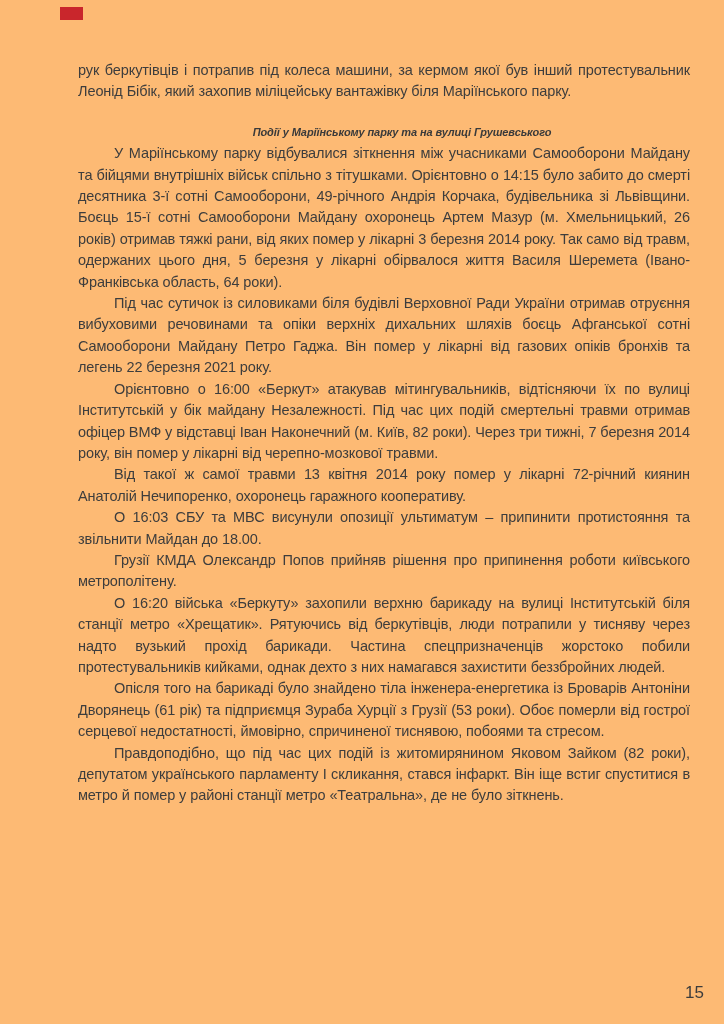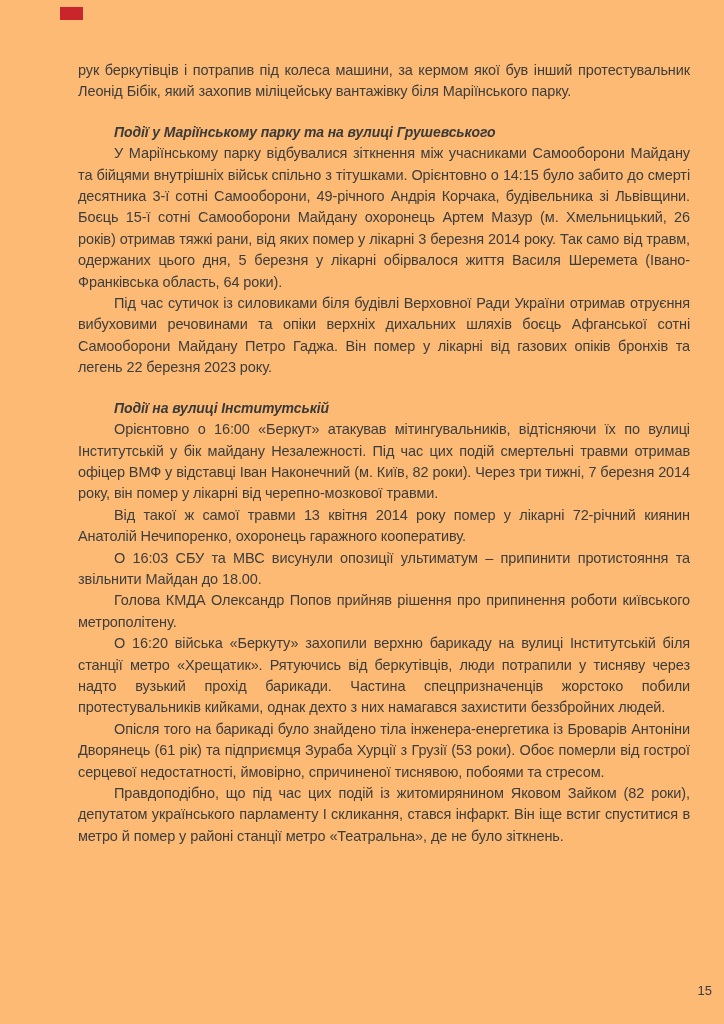--- a/index.html
+++ b/index.html
@@ -37,49 +37,48 @@
   }
   p.para {
     margin: 0;
     text-indent: 36px;
   }
   p.para.continuation {
     text-indent: 0;
   }
   h2.heading {
     margin: 19px 0 0 0;
-    font-size: 14px;
+    font-size: 11px;
     line-height: 21.4px;
     font-weight: bold;
     font-style: italic;
     text-indent: 36px;
-    text-align: left;
+    text-align: center;
     color: #3a3a3a;
   }
   .page-number {
     position: absolute;
-    right: 52px;
+    right: 60px;
     top: 983px;
-    font-size: 13px;
+    font-size: 17px;
     color: #3c3c3c;
   }
 </style>
 </head>
 <body>
 
 <div class="page">
   <div class="click-marker" style="background: rgb(201, 38, 44);"></div>
   <div class="text-column">
       <p class="para continuation">рук беркутівців і потрапив під колеса машини, за кермом якої був інший протестувальник Леонід Бібік, який захопив міліцейську вантажівку біля Маріїнського парку.</p>
       <h2 class="heading">Події у Маріїнському парку та на вулиці Грушевського</h2>
       <p class="para">У Маріїнському парку відбувалися зіткнення між учасниками Самооборони Майдану та бійцями внутрішніх військ спільно з тітушками. Орієнтовно о 14:15 було забито до смерті десятника 3-ї сотні Самооборони, 49-річного Андрія Корчака, будівельника зі Львівщини. Боєць 15-ї сотні Самооборони Майдану охоронець Артем Мазур (м. Хмельницький, 26 років) отримав тяжкі рани, від яких помер у лікарні 3 березня 2014 року. Так само від травм, одержаних цього дня, 5 березня у лікарні обірвалося життя Василя Шеремета (Івано-Франківська область, 64 роки).</p>
-      <p class="para">Під час сутичок із силовиками біля будівлі Верховної Ради України отримав отруєння вибуховими речовинами та опіки верхніх дихальних шляхів боєць Афганської сотні Самооборони Майдану Петро Гаджа. Він помер у лікарні від газових опіків бронхів та легень 22 березня 2023 року.</p>
-      <h2 class="heading">Події на вулиці Інститутській</h2>
+      <p class="para">Під час сутичок із силовиками біля будівлі Верховної Ради України отримав отруєння вибуховими речовинами та опіки верхніх дихальних шляхів боєць Афганської сотні Самооборони Майдану Петро Гаджа. Він помер у лікарні від газових опіків бронхів та легень 22 березня 2021 року.</p>
       <p class="para">Орієнтовно о 16:00 «Беркут» атакував мітингувальників, відтісняючи їх по вулиці Інститутській у бік майдану Незалежності. Під час цих подій смертельні травми отримав офіцер ВМФ у відставці Іван Наконечний (м. Київ, 82 роки). Через три тижні, 7 березня 2014 року, він помер у лікарні від черепно-мозкової травми.</p>
       <p class="para">Від такої ж самої травми 13 квітня 2014 року помер у лікарні 72-річний киянин Анатолій Нечипоренко, охоронець гаражного кооперативу.</p>
       <p class="para">О 16:03 СБУ та МВС висунули опозиції ультиматум – припинити протистояння та звільнити Майдан до 18.00.</p>
-      <p class="para">Голова КМДА Олександр Попов прийняв рішення про припинення роботи київського метрополітену.</p>
+      <p class="para">Грузії КМДА Олександр Попов прийняв рішення про припинення роботи київського метрополітену.</p>
       <p class="para">О 16:20 війська «Беркуту» захопили верхню барикаду на вулиці Інститутській біля станції метро «Хрещатик». Рятуючись від беркутівців, люди потрапили у тисняву через надто вузький прохід барикади. Частина спецпризначенців жорстоко побили протестувальників кийками, однак дехто з них намагався захистити беззбройних людей.</p>
       <p class="para">Опісля того на барикаді було знайдено тіла інженера-енергетика із Броварів Антоніни Дворянець (61 рік) та підприємця Зураба Хурції з Грузії (53 роки). Обоє померли від гострої серцевої недостатності, ймовірно, спричиненої тиснявою, побоями та стресом.</p>
       <p class="para">Правдоподібно, що під час цих подій із житомирянином Яковом Зайком (82 роки), депутатом українського парламенту I скликання, стався інфаркт. Він іще встиг спуститися в метро й помер у районі станції метро «Театральна», де не було зіткнень.</p>
     </div>
   <div class="page-number">15</div>
 </div>
 
 </body></html>

